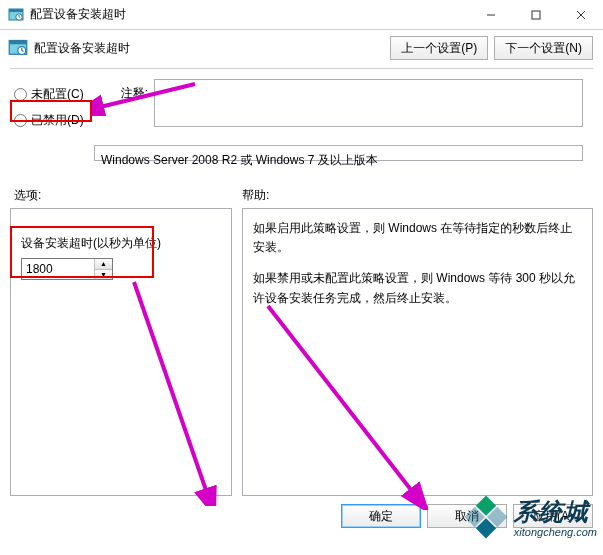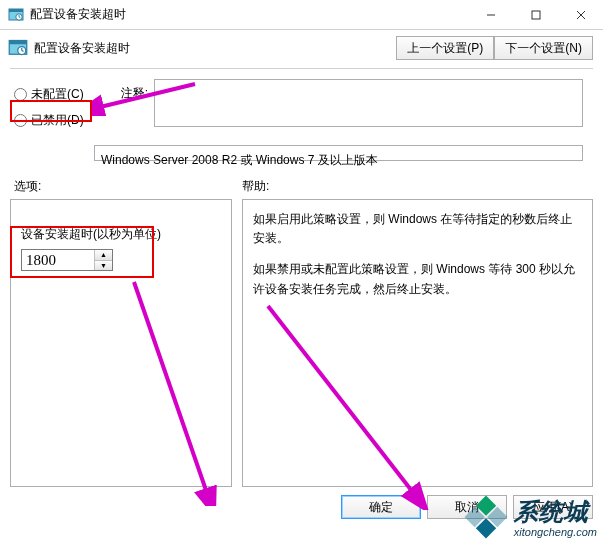--- a/index.html
+++ b/index.html
@@ -41,21 +41,21 @@
   .header-row {
     display: flex;
     align-items: center;
     padding: 6px 10px 4px 8px;
   }
   .header-row .hdr-icon {
     width: 20px; height: 20px; margin-right: 6px;
     display: flex; align-items: center; justify-content: center;
   }
   .header-row .hdr-label { flex: 1; }
-  .header-row .nav-buttons { display: flex; gap: 0; }
+  .header-row .nav-buttons { display: flex; gap: 6px; }
 
   .btn {
     border: 1px solid #adadad;
     background: linear-gradient(#fdfdfd, #ececec);
     padding: 3px 10px;
     font-size: 12px;
     font-family: inherit;
     cursor: pointer;
     min-width: 92px;
     height: 24px;
@@ -80,21 +80,21 @@
     cursor: pointer;
   }
   .radio-col input[type=radio] {
     margin: 0 4px 0 0;
     accent-color: #000;
   }
   .fields-col { flex: 1; padding-top: 4px; }
   .field-row {
     display: flex;
     align-items: flex-start;
-    margin-bottom: 9px;
+    margin-bottom: 18px;
   }
   .field-row .lbl {
     width: 60px;
     text-align: right;
     padding-right: 6px;
     padding-top: 6px;
   }
   .field-row .val { flex: 1; }
   .textarea-box {
     border: 1px solid #abadb3;
@@ -144,22 +144,22 @@
     display: flex;
     border: 1px solid #7a7a7a;
     width: 92px;
     height: 22px;
     background: #fff;
   }
   .spinner input {
     border: none;
     width: 72px;
     padding: 0 4px;
-    font-size: 15px;
-    font-family: Liberation Serif, serif;
+    font-size: 12px;
+    font-family: Liberation Sans, sans-serif;
     outline: none;
   }
   .spinner .spin-btns {
     width: 18px;
     display: flex;
     flex-direction: column;
     border-left: 1px solid #bfbfbf;
   }
   .spinner .spin-btns .sp {
     flex: 1;

